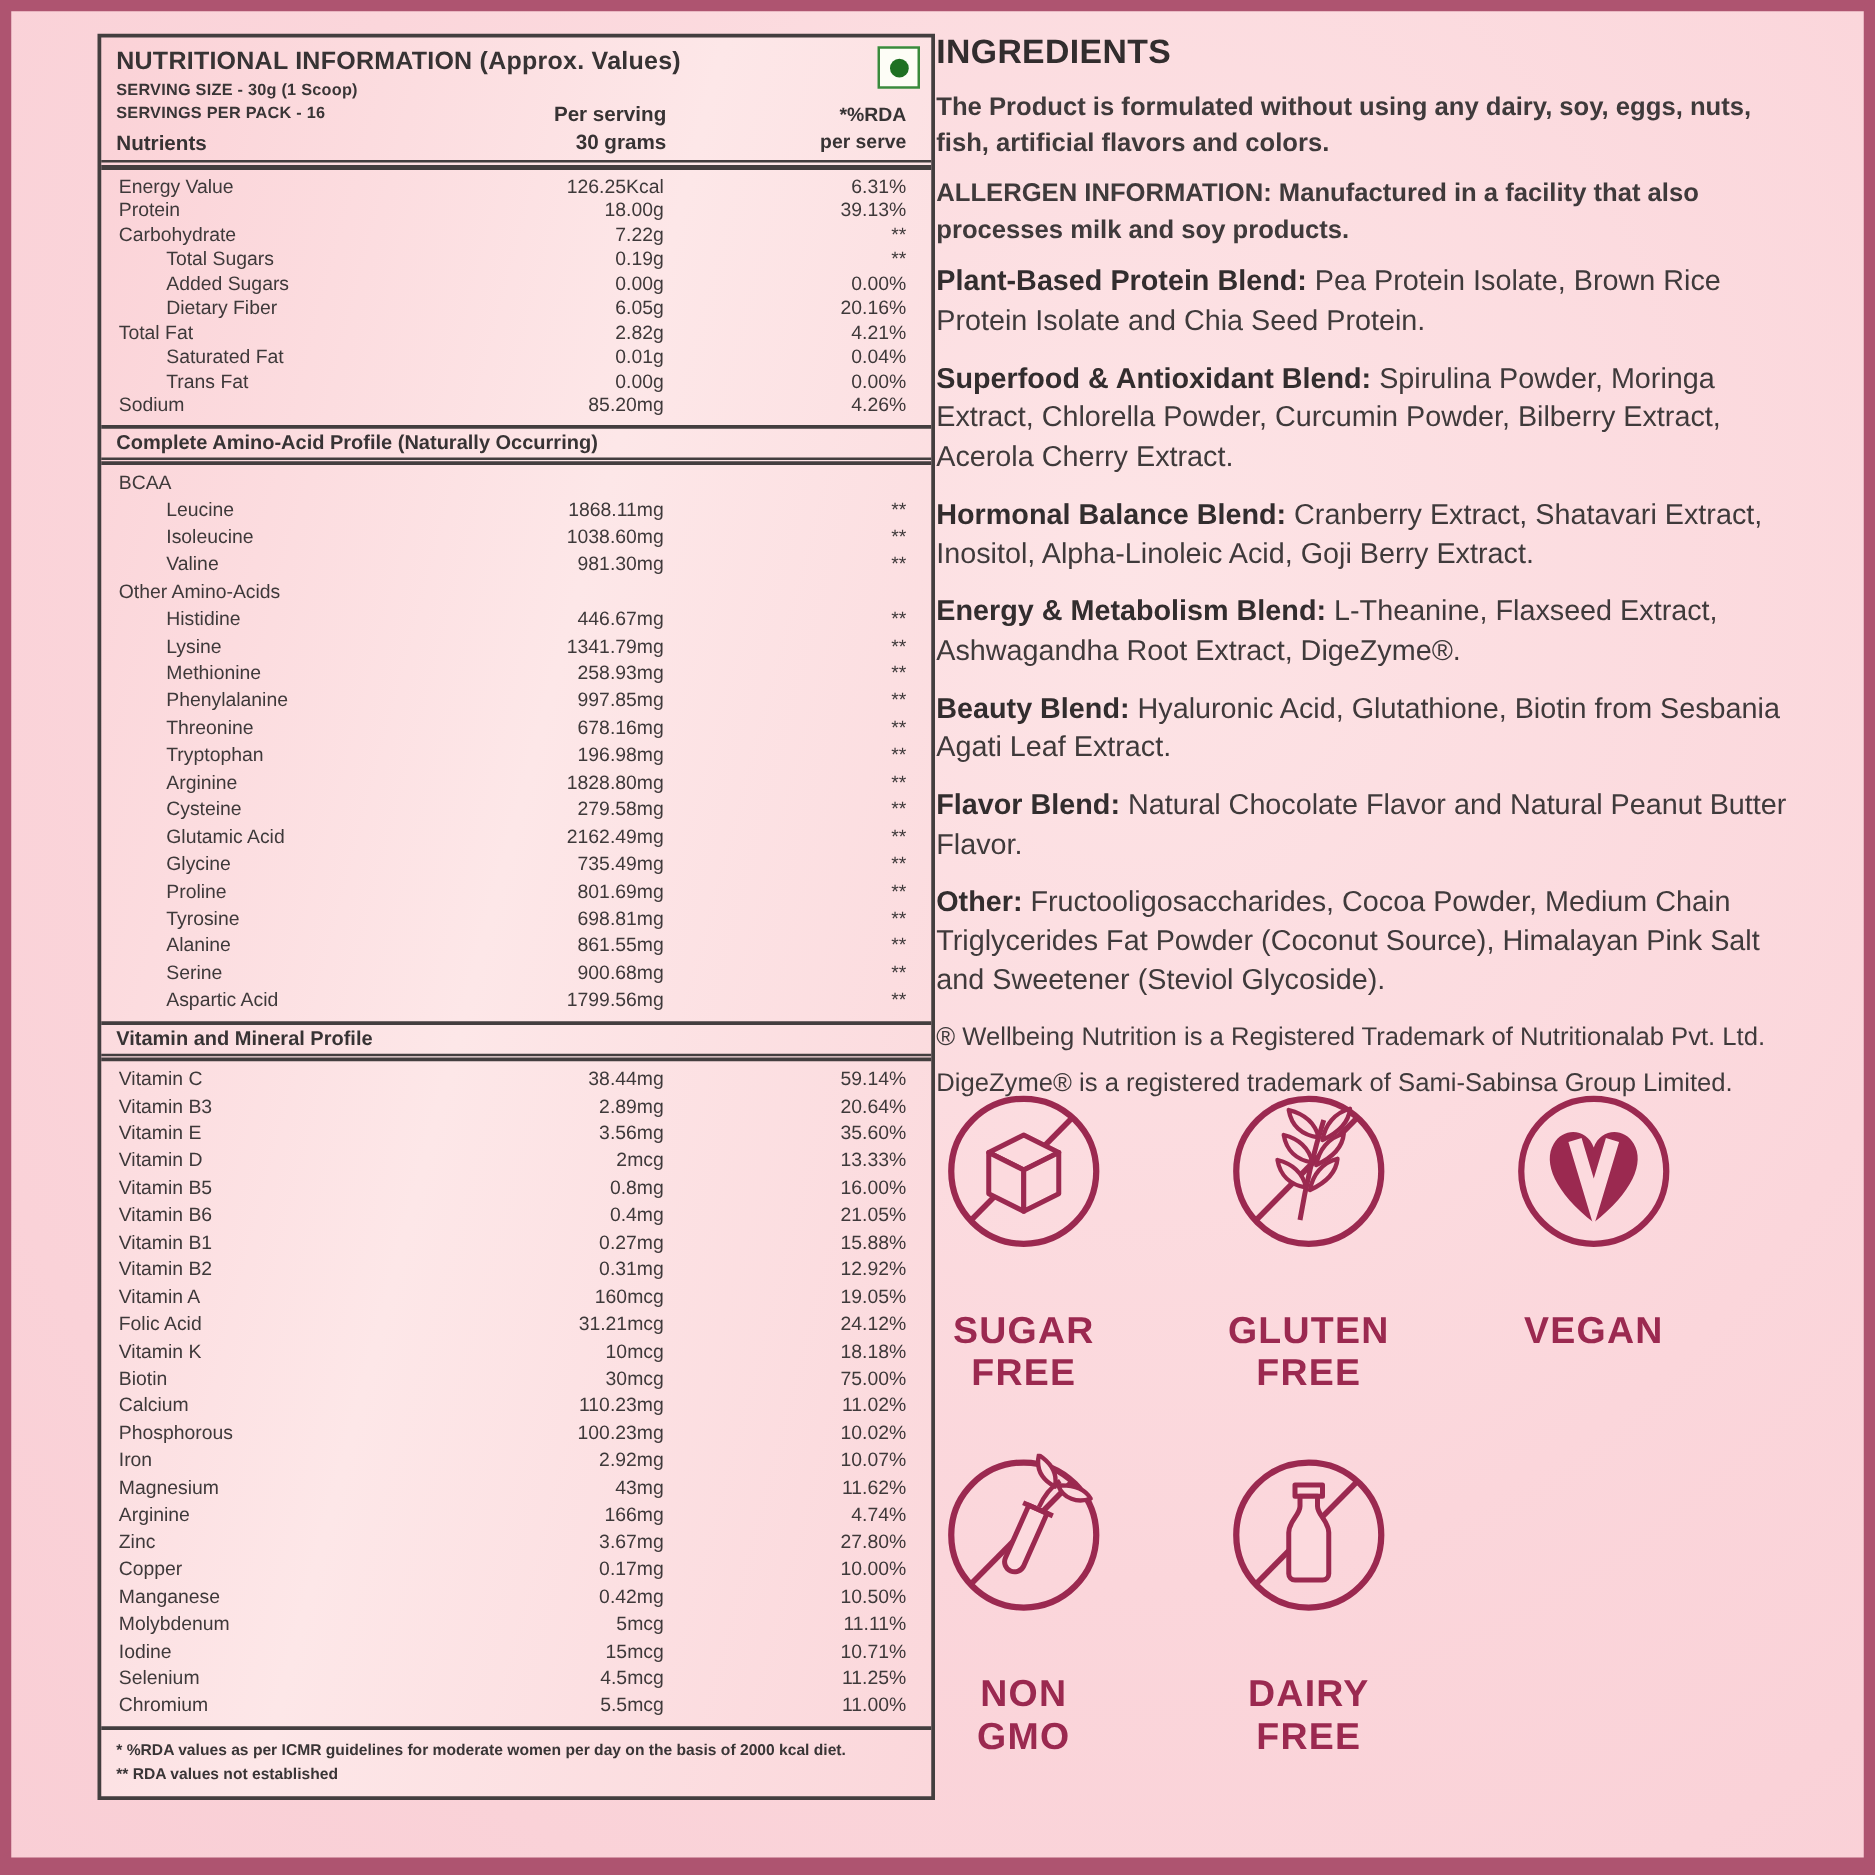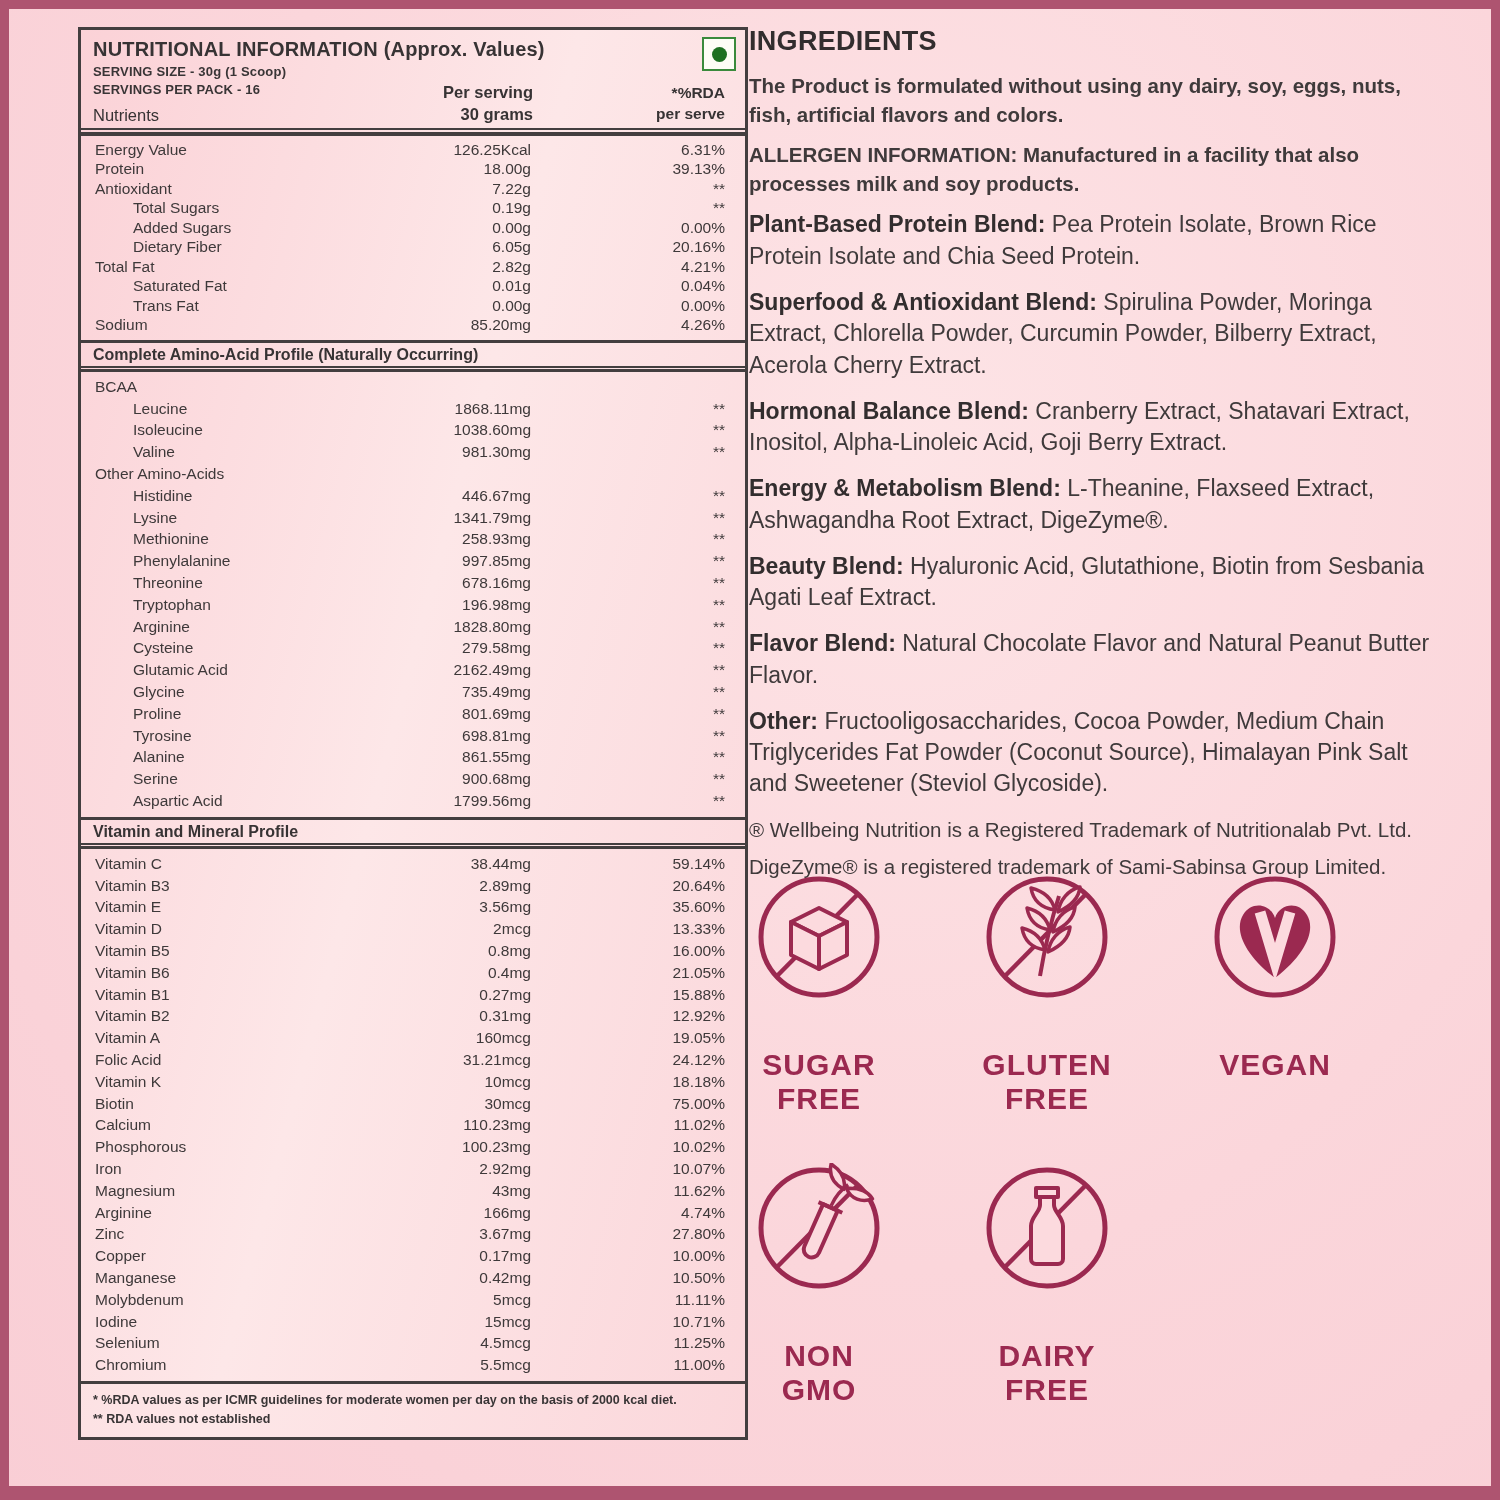--- a/index.html
+++ b/index.html
@@ -17,21 +17,21 @@
     background:linear-gradient(105deg,#fbd2d7 0%, #fde7e8 48%, #fbd7db 100%);
   }
   .hdr{padding:8px 12px 0;position:relative;}
   .title{font-size:20px;font-weight:700;color:#373334;letter-spacing:.2px;}
   .vegmark{position:absolute;right:9px;top:7px;width:30px;height:30px;background:#fdfdf6;
     border:2.5px solid #3a8a3c;display:flex;align-items:center;justify-content:center;}
   .vegdot{width:15px;height:15px;border-radius:50%;background:#1e7022;}
   .hcols{display:flex;align-items:flex-end;}
   .hleft{flex:1;}
   .sub{font-size:13px;font-weight:700;margin-top:3px;letter-spacing:.2px;color:#393536;}
-  .nutr{font-weight:400;font-size:16.5px;margin:9px 0 3px;color:#373334;}
+  .nutr{font-weight:700;font-size:16.5px;margin:9px 0 3px;color:#373334;}
   .hmid{width:150px;text-align:right;font-weight:700;font-size:16.5px;line-height:1.3;padding-bottom:3px;color:#373334;}
   .hright{width:200px;text-align:right;font-weight:700;font-size:15.5px;line-height:1.35;padding-bottom:3px;padding-right:8px;box-sizing:border-box;color:#373334;}
   .dsep{height:2px;border-top:2px solid #433e3f;border-bottom:4px solid #433e3f;}
   .rows{padding:4px 0 5px;}
   .t-row{display:flex;align-items:center;height:19.5px;padding:0 14px;font-size:15.5px;}
   .t-row .n{flex:1;white-space:nowrap;}
   .t-row .amt{width:150px;text-align:right;}
   .t-row .rda{width:194px;text-align:right;padding-right:6px;}
   .t-row.ind .n{padding-left:38px;}
   .t-row.grp .n{font-weight:400;}
@@ -90,21 +90,21 @@
         <span class="n">Energy Value</span>
         <span class="amt">126.25Kcal</span>
         <span class="rda">6.31%</span>
       </div>
       <div class="t-row">
         <span class="n">Protein</span>
         <span class="amt">18.00g</span>
         <span class="rda">39.13%</span>
       </div>
       <div class="t-row">
-        <span class="n">Antioxidant</span>
+        <span class="n">Carbohydrate</span>
         <span class="amt">7.22g</span>
         <span class="rda">**</span>
       </div>
       <div class="t-row ind">
         <span class="n">Total Sugars</span>
         <span class="amt">0.19g</span>
         <span class="rda">**</span>
       </div>
       <div class="t-row ind">
         <span class="n">Added Sugars</span>

